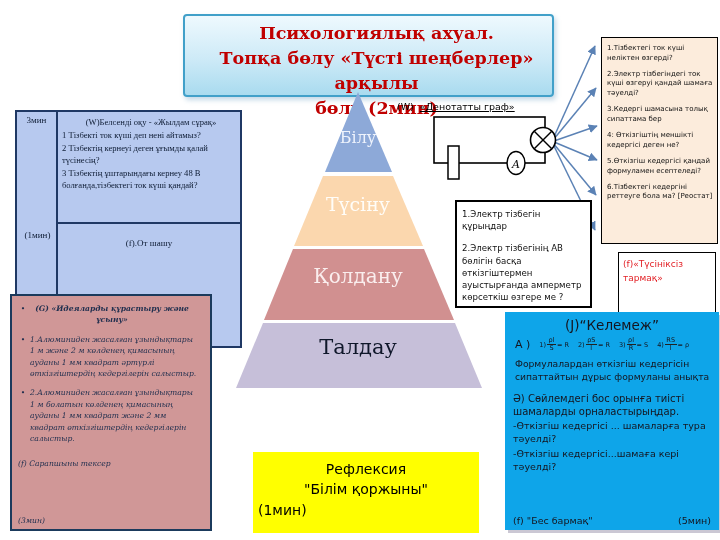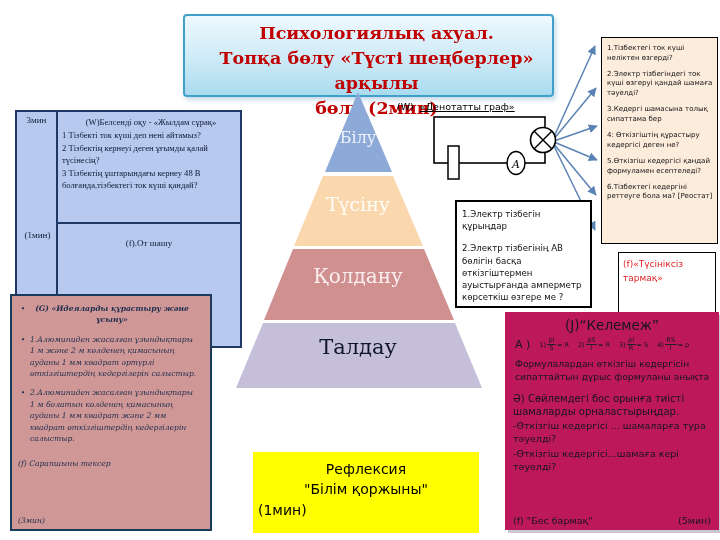--- a/index.html
+++ b/index.html
@@ -70,21 +70,21 @@
     font-size:8.6px;line-height:1.42;color:#111;padding:6px 5px;}
   .white-box p{margin:0 0 10px 0;}
 
   
   .red-box{position:absolute;left:618px;top:252px;width:98px;height:64px;
     background:#fff;border:1px solid #000;box-sizing:border-box;
     color:#e32227;font-size:9px;line-height:1.5;padding:5px 4px;}
 
   
   .lav-box{position:absolute;left:505px;top:312px;width:214px;height:218px;
-    background:#be185d;box-sizing:border-box;color:#15151f;
+    background:#0ea5e9;box-sizing:border-box;color:#15151f;
     padding:5px 8px 4px 8px;display:flex;flex-direction:column;
     box-shadow:3px 3px 0 rgba(140,132,160,.45);}
   .lav-title{text-align:center;font-size:13.5px;margin-bottom:3px;}
   .lav-frow{display:flex;align-items:center;gap:9px;margin:1px 0 4px 2px;}
   .lav-a{font-size:11px;}
   .f-item{font-size:6.5px;white-space:nowrap;display:inline-flex;align-items:center;gap:1px;}
   .frac{display:inline-block;text-align:center;vertical-align:middle;line-height:1.1;}
   .frac .fn{display:block;border-bottom:0.8px solid #222;padding:0 1.5px;}
   .frac .fd{display:block;}
   .lav-taska{font-size:9.2px;line-height:1.35;margin:2px 0 6px 2px;}
@@ -183,21 +183,21 @@
       <circle cx="118" cy="100" r="12.5" fill="#fff" stroke="#000" stroke-width="1.6"></circle>
       <line x1="109.5" y1="91.5" x2="126.5" y2="108.5" stroke="#000" stroke-width="1.4"></line>
       <line x1="126.5" y1="91.5" x2="109.5" y2="108.5" stroke="#000" stroke-width="1.4"></line>
     </g>
   </svg>
 
   <div class="cream-box">
     <p>1.Тізбектегі ток күші неліктен өзгерді?</p>
     <p>2.Электр тізбегіндегі ток күші өзгеруі қандай шамаға тәуелді?</p>
     <p>3.Кедергі шамасына толық сипаттама бер</p>
-    <p>4: Өткізгіштің құрастыру кедергісі деген не?</p>
+    <p>4: Өткізгіштің меншікті кедергісі деген не?</p>
     <p>5.Өткізгіш кедергісі қандай формуламен есептеледі?</p>
     <p>6.Тізбектегі кедергіні реттеуге бола ма? [Реостат]</p>
   </div>
 
   <div class="white-box">
     <p>1.Электр тізбегін құрыңдар</p>
     <p>2.Электр тізбегінің АВ бөлігін басқа өткізгіштермен ауыстырғанда амперметр көрсеткіш өзгере ме ?</p>
   </div>
 
   <div class="red-box">

